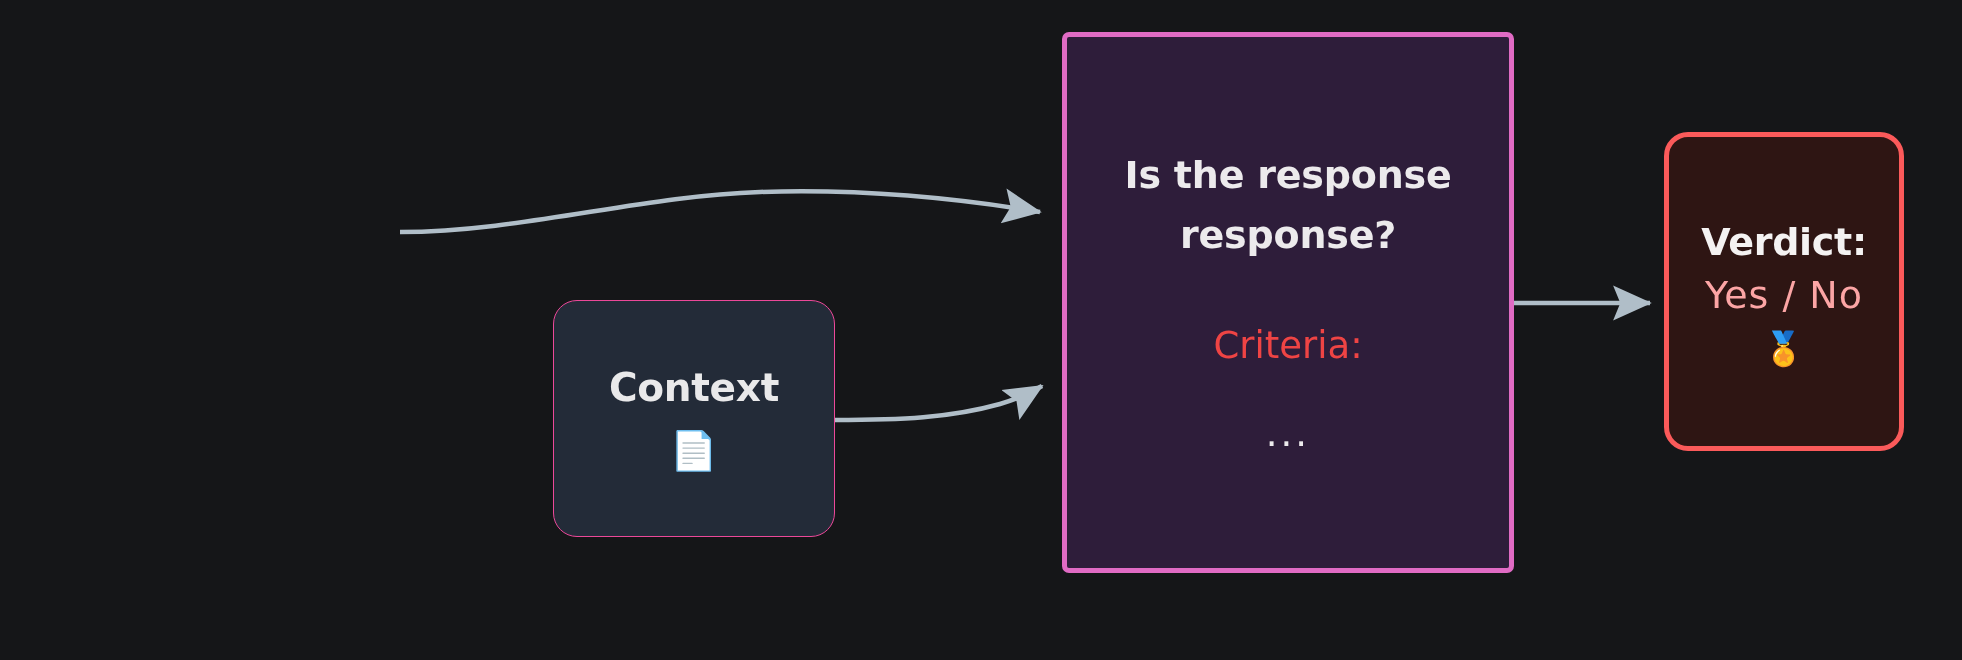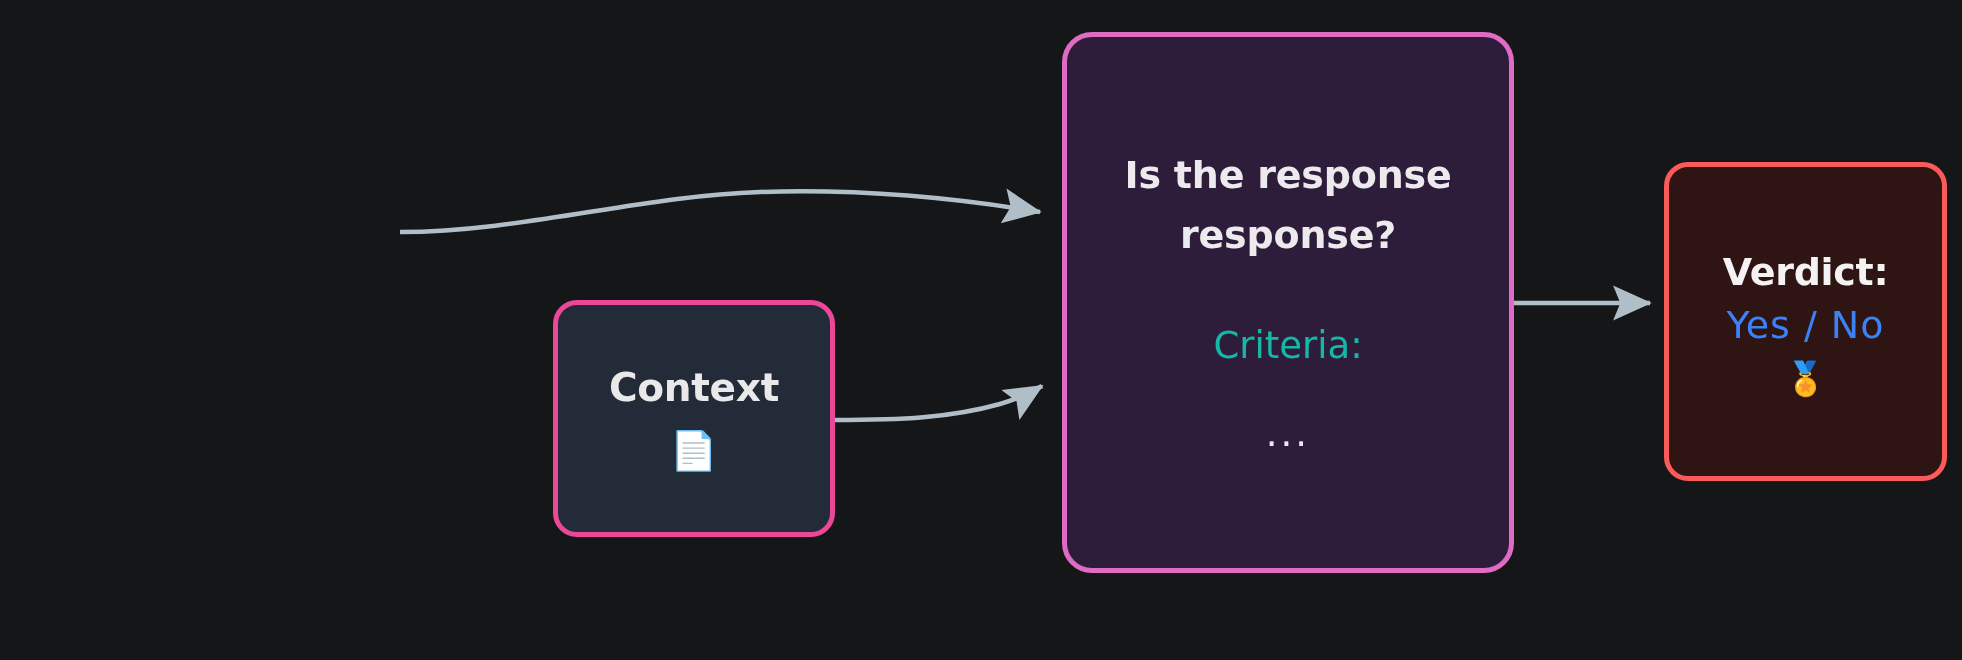--- a/index.html
+++ b/index.html
@@ -59,21 +59,21 @@
     font-size: 34px;
     line-height: 1;
   }
   
   #node-context {
     left: 553px;
     top: 300px;
     width: 282px;
     height: 237px;
     background: #232b38;
-    border: 5px solid #ec4899;
+    border: 1px solid #ec4899;
     border-radius: 24px;
   }
   #node-context .node-title {
     font-size: 39px;
     font-weight: bold;
     color: #e9e9ea;
     letter-spacing: -0.3px;
     line-height: 1.1;
     margin-bottom: 22px;
   }
@@ -82,70 +82,70 @@
     line-height: 1;
   }
   
   #node-question {
     left: 1062px;
     top: 32px;
     width: 452px;
     height: 541px;
     background: #2e1d3a;
     border: 5px solid #e06bc4;
-    border-radius: 30px;
+    border-radius: 7px;
     padding: 22px 26px;
   }
   #node-question .q-line {
     font-size: 38px;
     font-weight: bold;
     color: #eceaec;
     line-height: 1.58;
     letter-spacing: -0.2px;
   }
   #node-question .q-gap {
     height: 52px;
   }
   #node-question .q-sub {
     font-size: 37px;
     font-weight: normal;
-    color: #14b8a6;
+    color: #ef4444;
     line-height: 1.55;
     letter-spacing: 0px;
     text-align: center;
   }
   #node-question .q-dots {
     font-size: 37px;
     font-weight: normal;
     color: #eceaec;
     line-height: 1.4;
     letter-spacing: 3px;
     margin-top: 34px;
   }
   
   #node-verdict {
     left: 1664px;
-    top: 162px;
-    width: 283px;
+    top: 132px;
+    width: 240px;
     height: 319px;
     background: #2e1513;
     border: 5px solid #fb5a5a;
     border-radius: 24px;
   }
   #node-verdict .v-title {
     font-size: 38px;
     font-weight: bold;
     color: #f4f2f2;
     line-height: 1.3;
     letter-spacing: -0.3px;
   }
   #node-verdict .v-value {
     font-size: 38px;
     font-weight: normal;
-    color: #3b82f6;
+    color: #fca5a5;
     line-height: 1.5;
     letter-spacing: 1px;
   }
   #node-verdict .node-emoji {
     font-size: 33px;
     line-height: 1;
     margin-top: 8px;
   }
 </style>
 </head>

